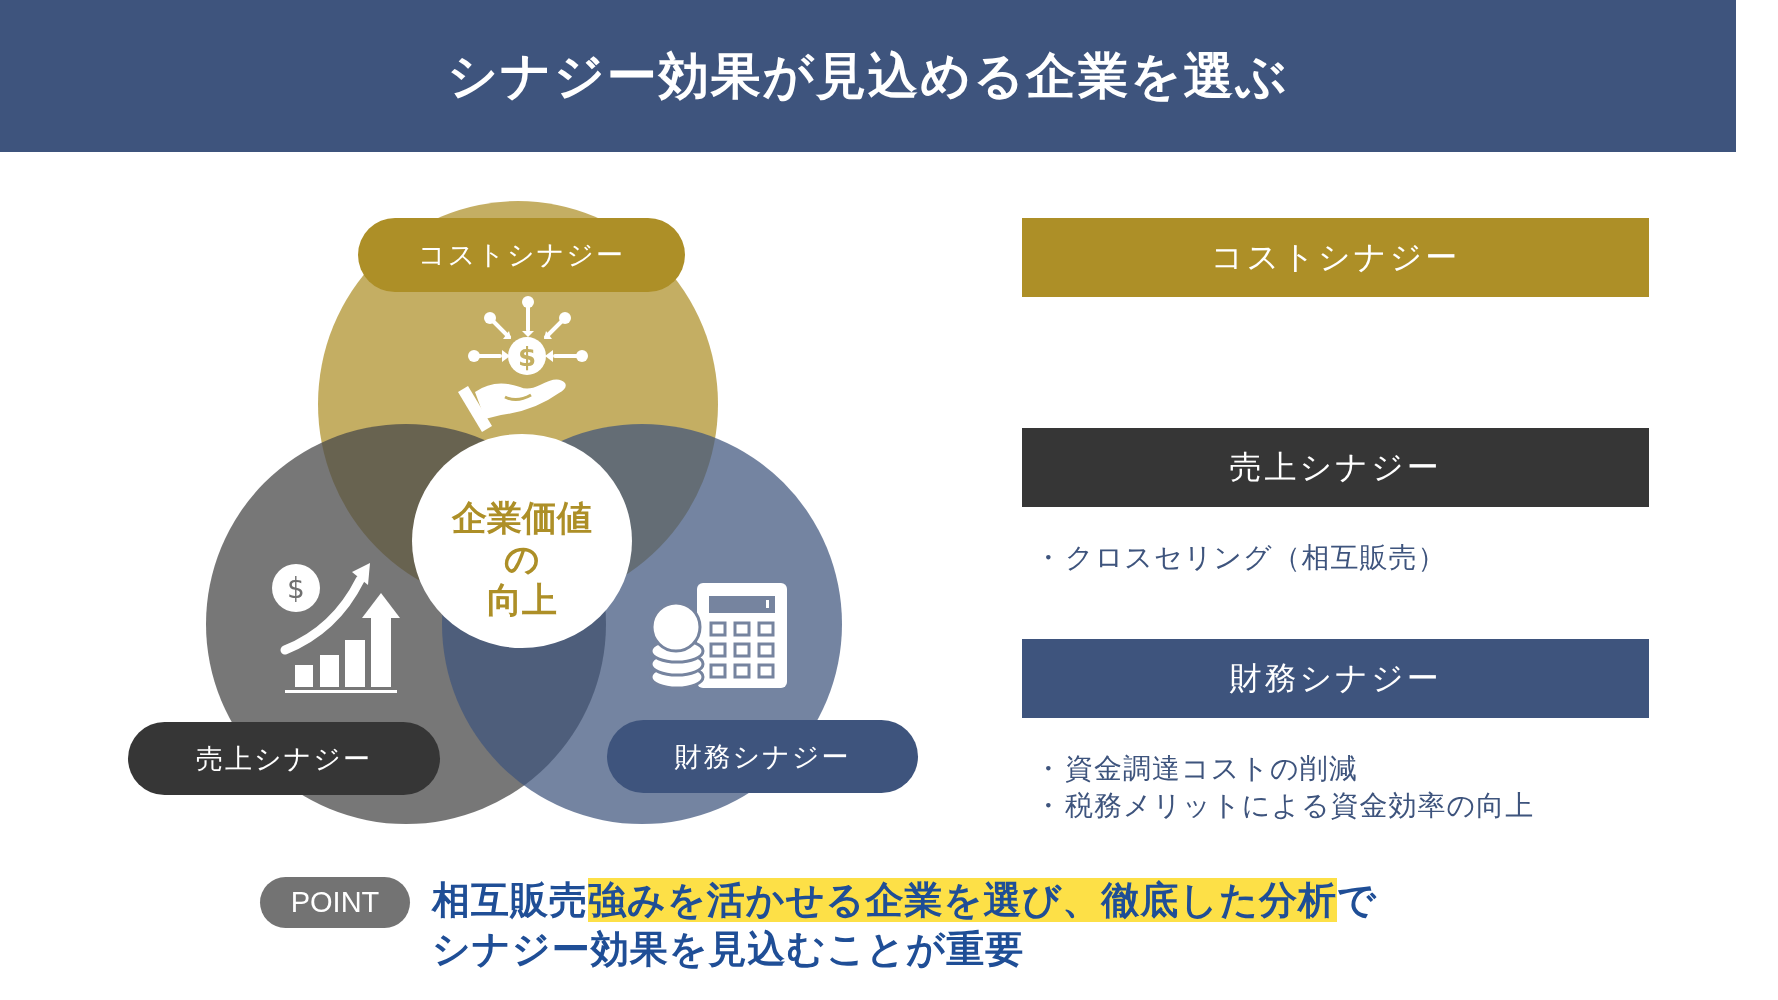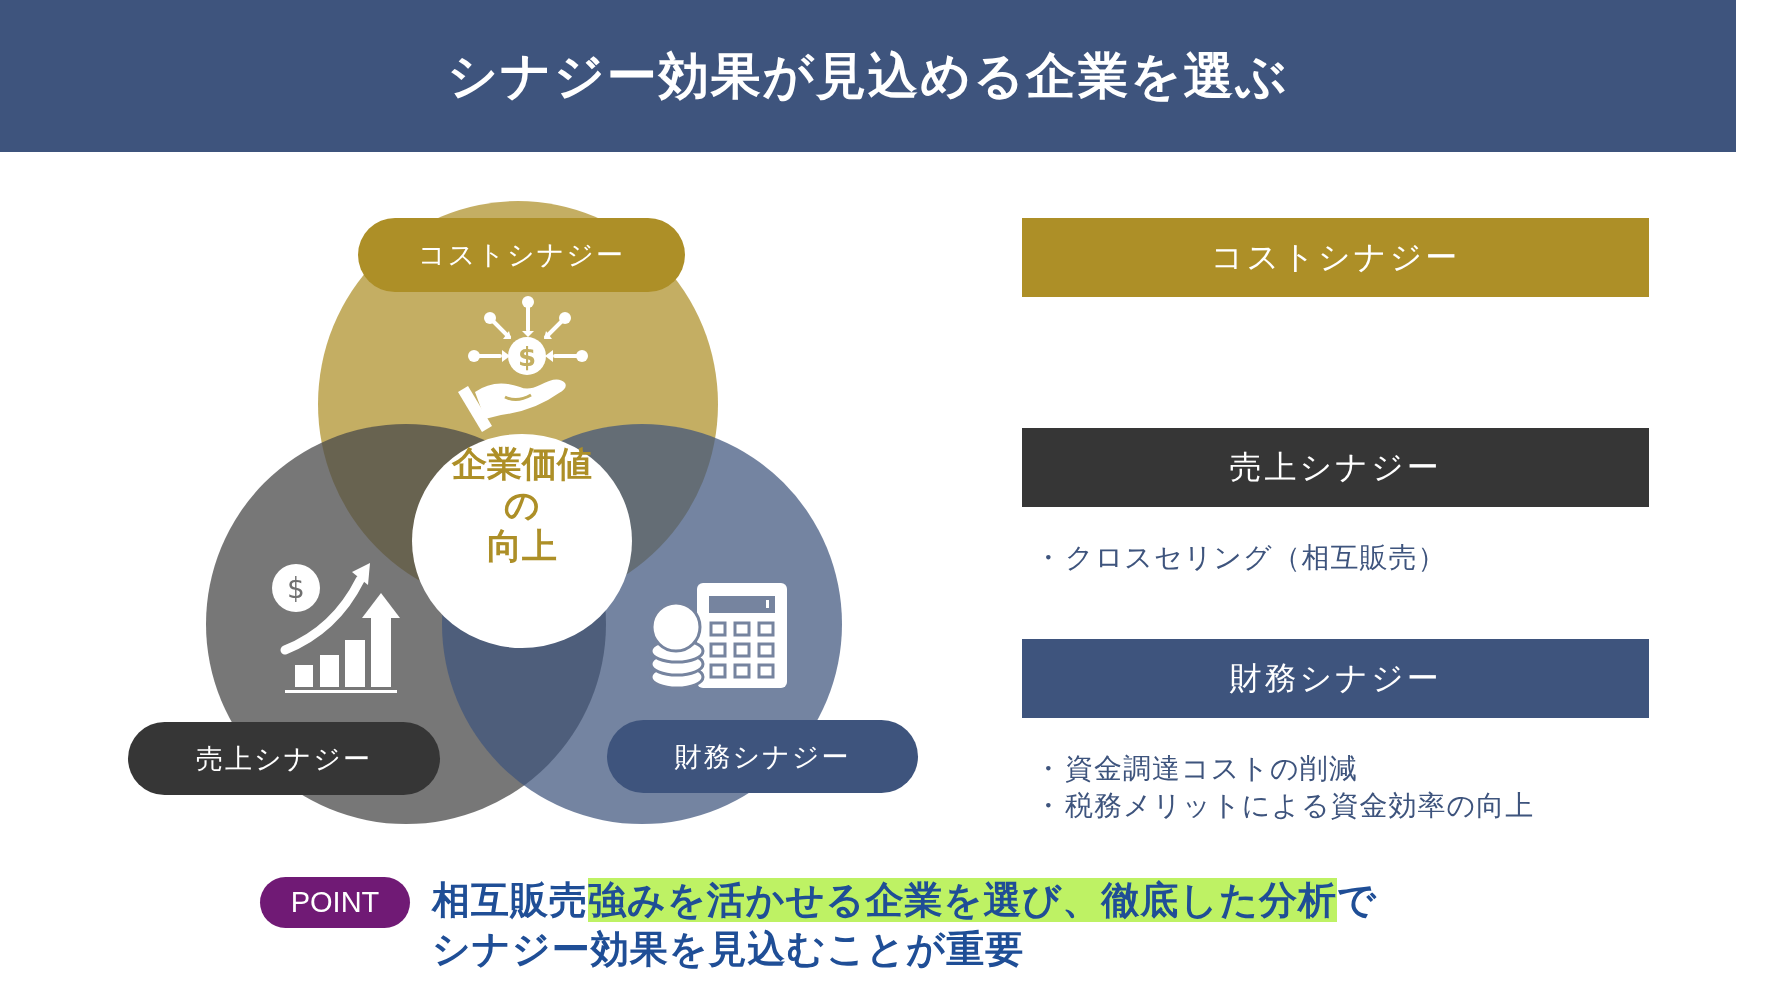--- a/index.html
+++ b/index.html
@@ -7,38 +7,38 @@
          font-family:"DejaVu Sans","Liberation Sans",sans-serif; }
   .header { position:absolute; left:0; top:0; width:1736px; height:152px; background:#3E547D;
             display:flex; align-items:center; justify-content:center; }
   .header h1 { margin:0; color:#fff; font-size:50px; font-weight:bold; letter-spacing:2px; }
   .venn { position:absolute; left:0; top:0; width:1000px; height:860px; }
   .pill { position:absolute; border-radius:40px; color:#fff; font-size:27px; letter-spacing:2px;
           display:flex; align-items:center; justify-content:center; }
   .pill-cost { left:358px; top:218px; width:327px; height:74px; background:#AD8F27; }
   .pill-sales { left:128px; top:722px; width:312px; height:73px; background:#363636; }
   .pill-fin { left:607px; top:720px; width:311px; height:73px; background:#3E547D; }
-  .center-text { position:absolute; left:412px; top:444px; width:220px; text-align:center; color:#AD8F27;
+  .center-text { position:absolute; left:412px; top:498px; width:220px; text-align:center; color:#AD8F27;
                  font-size:35px; line-height:41px; font-weight:bold; }
   .panel { position:absolute; left:1022px; width:627px; }
   .panel .head { height:79px; display:flex; align-items:center; justify-content:center; color:#fff;
                  font-size:32px; letter-spacing:3px; }
   .panel ul { list-style:none; margin:0; padding:0 0 0 42px; }
   .panel li { color:#3E547D; font-size:28px; line-height:37px; letter-spacing:1px; }
   .panel li::before { content:"・"; margin-left:-30px; margin-right:2px; }
   .p1 { top:218px; } .p1 .head { background:#AD8F27; }
   .p2 { top:428px; } .p2 .head { background:#363636; }
   .p3 { top:639px; } .p3 .head { background:#3E547D; }
   .panel ul { margin-top:32px; }
   .point-badge { position:absolute; left:260px; top:877px; width:150px; height:51px; border-radius:26px;
-                 background:#701a75; color:#fff; font-family:"Liberation Sans",sans-serif; font-size:29px;
+                 background:#737373; color:#fff; font-family:"Liberation Sans",sans-serif; font-size:29px;
                  display:flex; align-items:center; justify-content:center; }
   .point-text { position:absolute; left:432px; top:876px; color:#1F4E96; font-size:38px; line-height:49px;
                 font-weight:bold; letter-spacing:1px; }
-  .hl { background:#bef264; }
+  .hl { background:#fde047; }
 </style>
 </head>
 <body>
 
 <div class="header">
   <h1>シナジー効果が見込める企業を選ぶ</h1>
 </div>
 
 <div class="venn">
   <svg width="1000" height="860" style="position:absolute;left:0;top:0">

